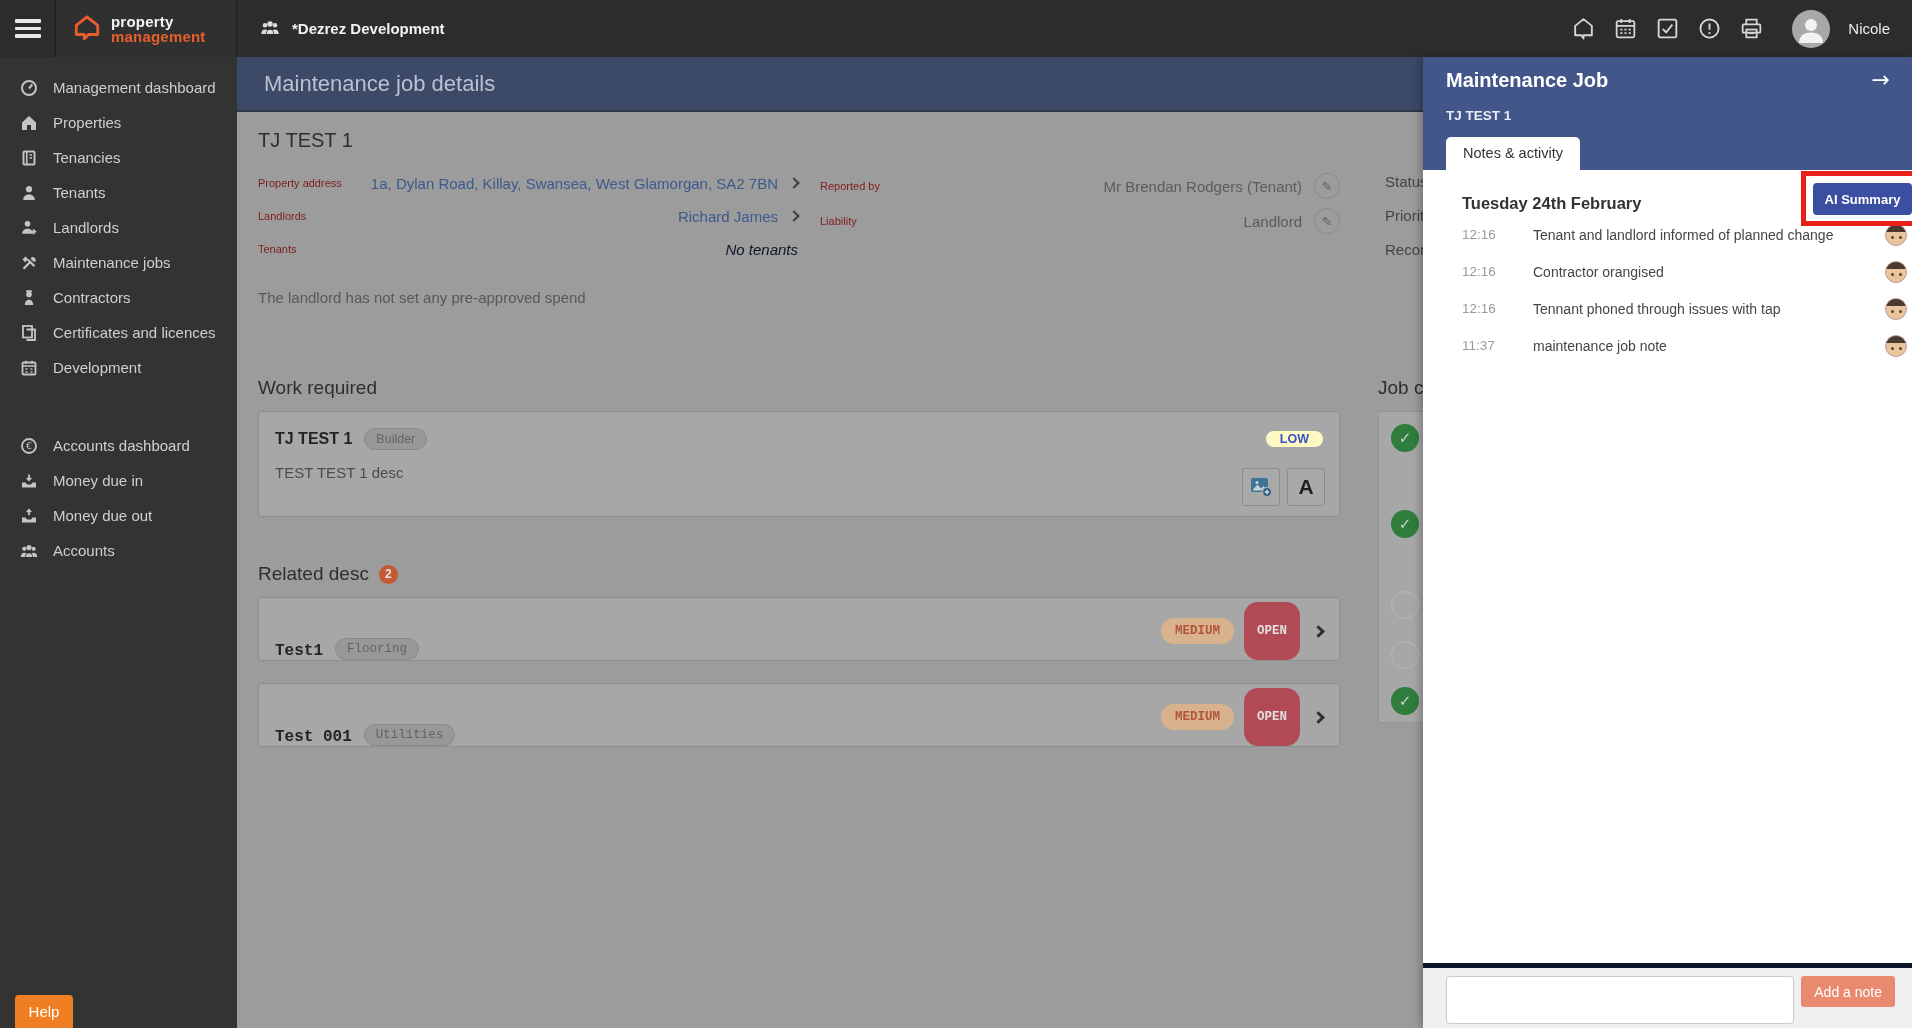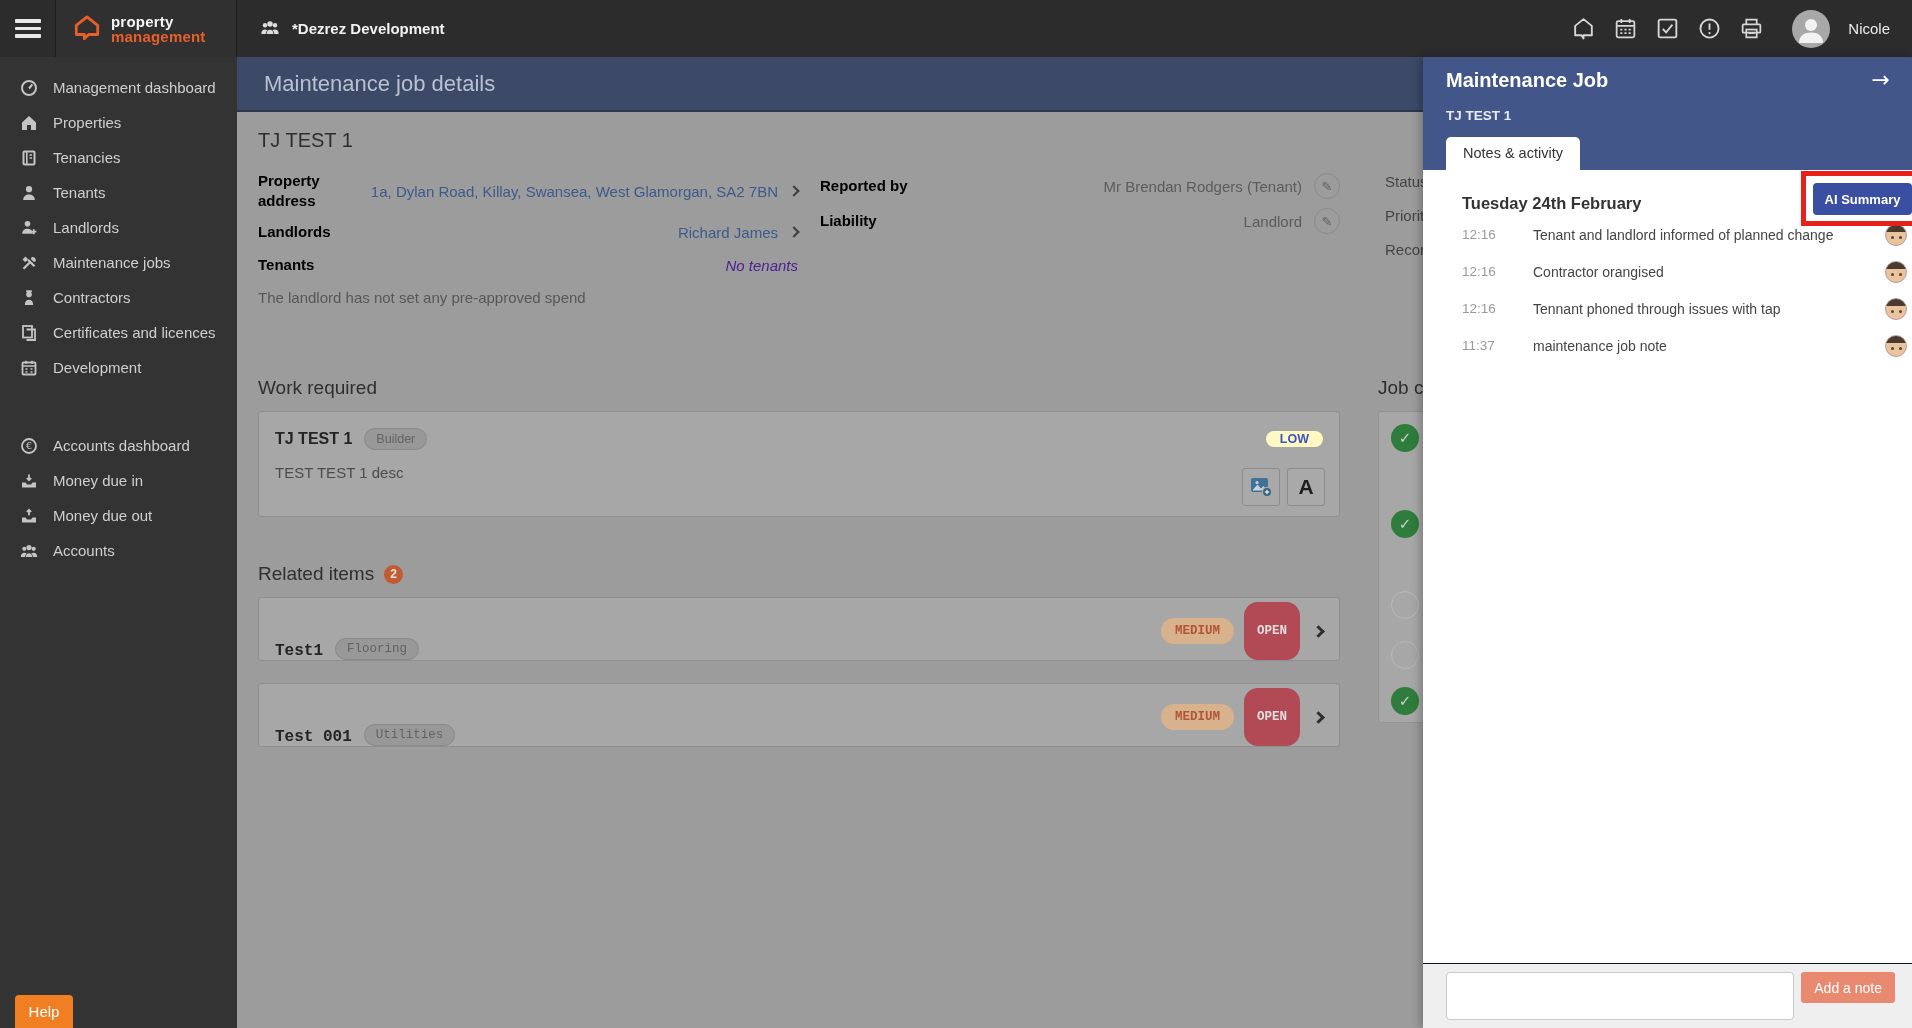--- a/index.html
+++ b/index.html
@@ -31,24 +31,24 @@
   
   .main { position:absolute; left:237px; top:57px; width:1675px; height:971px; background:#9c9c9c; z-index:1; }
   .page-head { position:absolute; left:0; top:0; width:100%; height:55px; background:#3c4a68; border-bottom:2px solid #2e3748; }
   .page-head h1 { font-size:22px; font-weight:400; color:#b9c1d1; line-height:53px; padding-left:27px;border-radius:17px; }
   .job-title { position:absolute; left:21px; top:72px; font-size:20px; color:#2e2e2e; }
 
   .col-left  { position:absolute; left:21px;  top:114px; width:540px; }
   .col-mid   { position:absolute; left:583px; top:116px; width:520px; }
   .col-right { position:absolute; left:1148px; top:116px; width:300px; white-space:nowrap; }
   .drow { display:flex; align-items:center; margin-bottom:9px; min-height:24px; }
-  .dlabel { width:100px; color:#000000; font-size:15px; line-height:20px; flex:0 0 100px;font-weight:bold; }
+  .dlabel { width:100px; color:#7f1d1d; font-size:11px; line-height:20px; flex:0 0 100px; }
   .dvalue { flex:1; text-align:right; font-size:15px; color:#5c5c5c; display:flex; justify-content:flex-end; align-items:center; gap:12px; }
   .dvalue.link { color:#3c5a8c; cursor:pointer; }
-  .muted-it { font-style:italic; color:#4c1d95; }
+  .muted-it { font-style:italic; color:#0f172a; }
   .chev { display:inline-block; width:8px; height:8px; border-top:2.4px solid #3f3f3f; border-right:2.4px solid #3f3f3f; transform:rotate(45deg); flex:0 0 8px; }
   .pencil-btn { width:26px; height:26px; border-radius:50%; border:1px solid #8a8a8a; color:#5f5f5f; font-size:13px; display:flex; align-items:center; justify-content:center; font-family:"DejaVu Sans",sans-serif; cursor:pointer; flex:0 0 26px; }
   .rlabel { display:block; color:#444444; font-size:15px; margin-bottom:17px; }
   .pre-approved { position:absolute; left:21px; top:232px; font-size:15px; color:#585858; }
 
   .tabs { position:absolute; left:21px; top:262px; right:0; height:38px; border-bottom:1px solid #8d8d8d; display:flex; align-items:flex-end; }
   .tab { height:38px; line-height:37px; padding:0 19px; font-size:16px; color:#7a7a7a; cursor:pointer; }
   .tab.active { background:#a7a7a7; border:1px solid #8d8d8d; border-bottom:1px solid #a7a7a7; color:#2e2e2e; margin-bottom:-1px; border-radius:2px 2px 0 0; }
 
   .sec-head { position:absolute; left:21px; font-size:19px; color:#2f2f2f; display:flex; align-items:center; gap:10px; }
@@ -88,21 +88,21 @@
   .panel-body { position:absolute; left:16px; top:113px; width:100%; bottom:65px; background:#ffffff; }
   .date-head { position:absolute; left:23px; top:24px; font-size:16.5px; font-weight:bold; color:#333333; }
   .ai-btn { position:absolute; left:374px; top:13px; width:99px; height:32px; background:#3b4fa2; color:#ffffff; font-size:13px; font-weight:bold; border:none; border-radius:4px; cursor:pointer; font-family:inherit; }
   .ai-highlight { position:absolute; left:362px; top:1px; width:121px; height:55px; border:5px solid #e8201a; z-index:5; pointer-events:none; }
   .notes { position:absolute; left:0; right:0; top:46px; }
   .note-row { display:flex; align-items:center; height:37px; padding:0 21px 0 23px; }
   .note-time { width:71px; flex:0 0 71px; color:#9a9a9a; font-size:13.5px; }
   .note-text { flex:1; color:#454545; font-size:14px; }
   .note-avatar { width:22px; height:22px; flex:0 0 22px; border-radius:50%; background:linear-gradient(180deg,#4a3a2e 0 37%,#eac49c 37%); border:1px solid #b99; position:relative; }
   .note-avatar::after { content:""; position:absolute; left:5px; top:11px; width:3px; height:3px; border-radius:50%; background:#5a4436; box-shadow:8px 0 0 #5a4436; }
-  .panel-foot { position:absolute; left:0; bottom:0; width:100%; height:65px; background:#efefef; border-top:1px solid #0f172a; }
+  .panel-foot { position:absolute; left:0; bottom:0; width:100%; height:65px; background:#efefef; border-top:5px solid #0f172a; }
   .note-input { position:absolute; left:23px; top:8px; width:348px; height:48px; border:1px solid #c9c9c9; border-radius:4px; background:#fff; resize:none; font-family:inherit; font-size:14px; padding:6px 8px; }
   .add-note-btn { position:absolute; right:17px; top:8px; height:31px; padding:0 13px; background:#e98a70; color:#fff; font-size:14px; border:none; border-radius:3px; cursor:pointer; font-family:inherit; }
 </style>
 </head>
 <body>
 
 <div class="topbar">
   <div class="burger-box">
     <div class="burger">
         <span></span>
@@ -382,21 +382,21 @@
             <circle cx="8" cy="7.5" r="1.6" fill="#c9d2da"></circle>
             <circle cx="18" cy="17" r="4.6" fill="#35607f" stroke="#a9a9a9" stroke-width="1.4"></circle>
             <path d="M18 14.8 v4.4 M15.8 17 h4.4" stroke="#d4dde4" stroke-width="1.5" fill="none"></path>
           </svg>
       </div>
       <div class="sq-btn">A</div>
     </div>
   </div>
 
   <div class="sec-head rel-head">
-    <span>Related items</span>
+    <span>Related desc</span>
     <span class="count-badge">2</span>
   </div>
 
   <div class="card rcard rcard1">
     <span class="rtitle">Test1</span>
     <span class="cat-pill">Flooring</span>
     <span class="rbadges">
       <span class="prio-med">MEDIUM</span>
       <span class="st-open">OPEN</span>
       <span class="rchev"></span>

